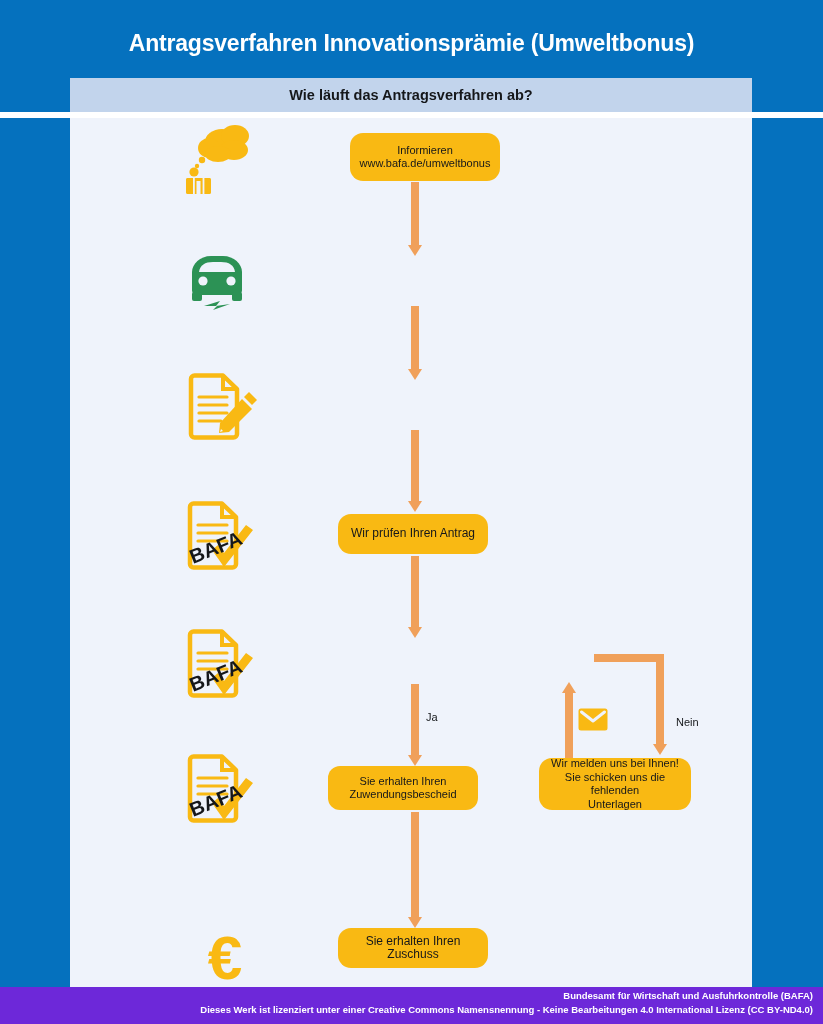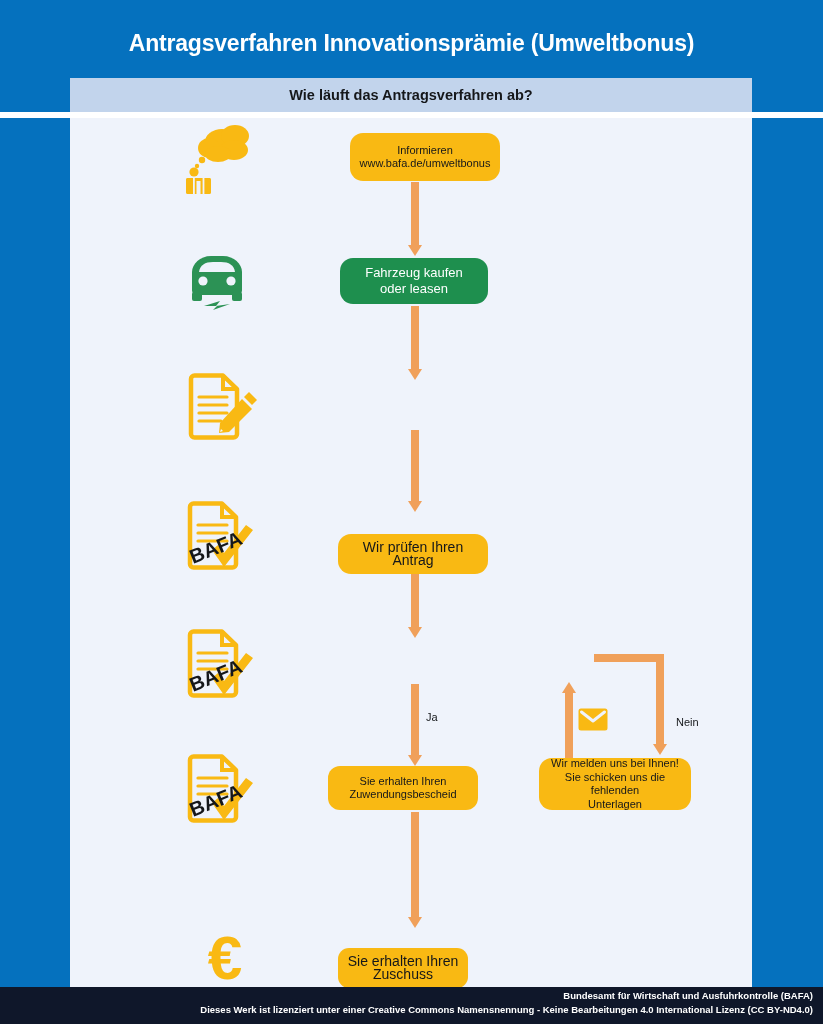--- a/index.html
+++ b/index.html
@@ -63,21 +63,21 @@
     left: 70px; top: 118px;
     width: 682px; height: 869px;
     background: #eff3fb;
   }
 
   
   .footer {
     position: absolute;
     left: 0; top: 987px;
     width: 823px; height: 37px;
-    background: #0f172a;
+    background: #6d28d9;
     color: #ffffff;
     text-align: right;
     padding-right: 10px;
     box-sizing: border-box;
     padding-left: 38px;
   }
   .footer-line1 {
     font-size: 9.5px;
     font-weight: bold;
     line-height: 14px;
@@ -98,21 +98,21 @@
     align-items: center;
     justify-content: center;
     text-align: center;
     color: #15171a;
     font-size: 11px;
     line-height: 13.5px;
     padding: 2px 8px;
   }
   .node.yellow { background: #f9b913; }
   .node.green  { background: #1e8f4e; color: #ffffff; font-size: 13px; line-height: 16px; }
-  .node.big    { font-size: 14px; margin-top: 20px; }
+  .node.big    { font-size: 12px; }
 
   
   .arrow-v {
     position: absolute;
     width: 14px;
   }
   .arrow-v .shaft {
     position: absolute;
     left: 3px;
     top: 0;
@@ -317,34 +317,32 @@
   </div>
 
   <div class="arrow-v" style="left:408px; top:812px; height:116px;">
     <div class="shaft" style="height:105px;"></div>
     <div class="head-down" style="top:105px;"></div>
   </div>
 
   <div class="node yellow" style="left: 338px; top: 133px; width: 150px; height: 48px; white-space: pre-line; margin-left: 12px;">Informieren
 www.bafa.de/umweltbonus</div>
 
-  <div class="node green" style="left: 340px; top: 258px; width: 148px; height: 46px; white-space: pre-line;">Fahrzeug kaufen
-oder leasen</div>
 
 
   <div class="node yellow big" style="left: 338px; top: 514px; width: 150px; height: 40px; white-space: pre-line;">Wir prüfen Ihren Antrag</div>
 
 
   <div class="node yellow" style="left: 328px; top: 766px; width: 150px; height: 44px; white-space: pre-line; border-radius: 12px;">Sie erhalten Ihren
 Zuwendungsbescheid</div>
 
   <div class="node yellow" style="left: 539px; top: 758px; width: 152px; height: 52px; white-space: pre-line;">Wir melden uns bei Ihnen!
 Sie schicken uns die fehlenden
 Unterlagen</div>
 
-  <div class="node yellow big" style="left: 338px; top: 928px; width: 130px; height: 40px; white-space: pre-line; border-radius: 11px;">Sie erhalten Ihren Zuschuss</div>
+  <div class="node yellow big" style="left: 338px; top: 928px; width: 150px; height: 40px; white-space: pre-line;">Sie erhalten Ihren Zuschuss</div>
 
   <div class="footer">
     <div class="footer-line1">Bundesamt für Wirtschaft und Ausfuhrkontrolle (BAFA)</div>
     <div class="footer-line2">Dieses Werk ist lizenziert unter einer Creative Commons Namensnennung - Keine Bearbeitungen 4.0 International Lizenz (CC BY-ND4.0)</div>
   </div>
 
 </div>
 
 </body></html>

